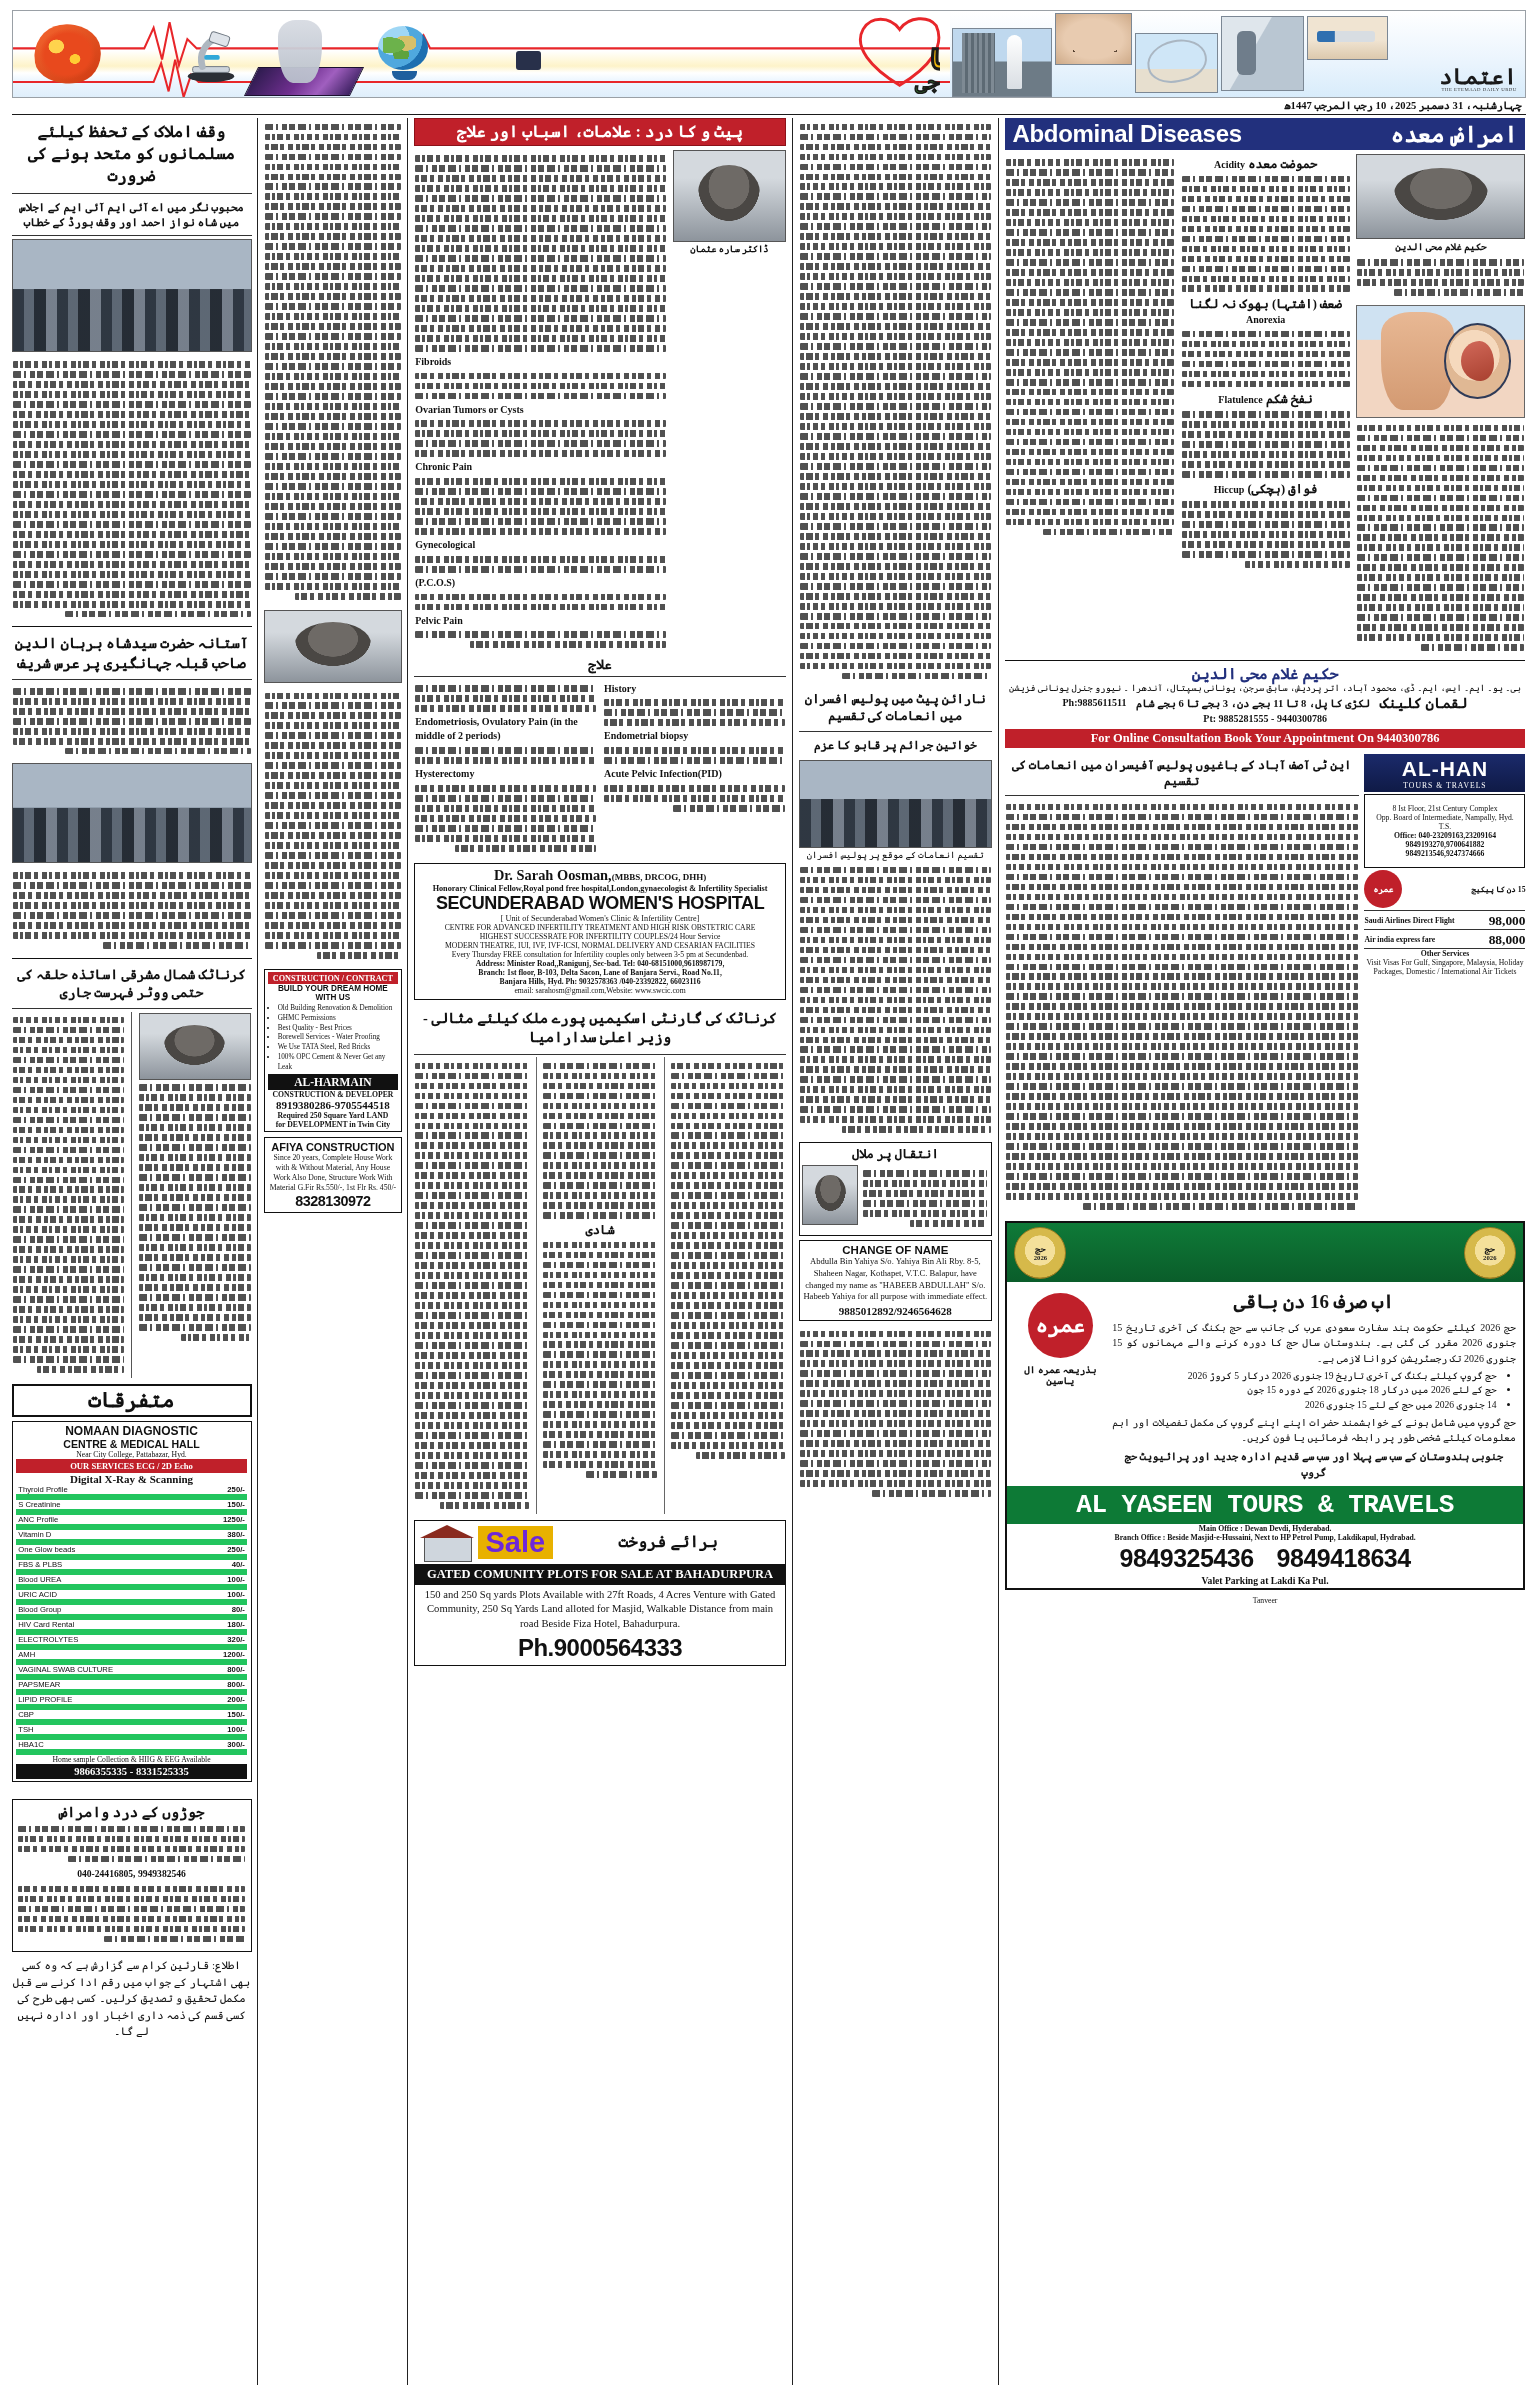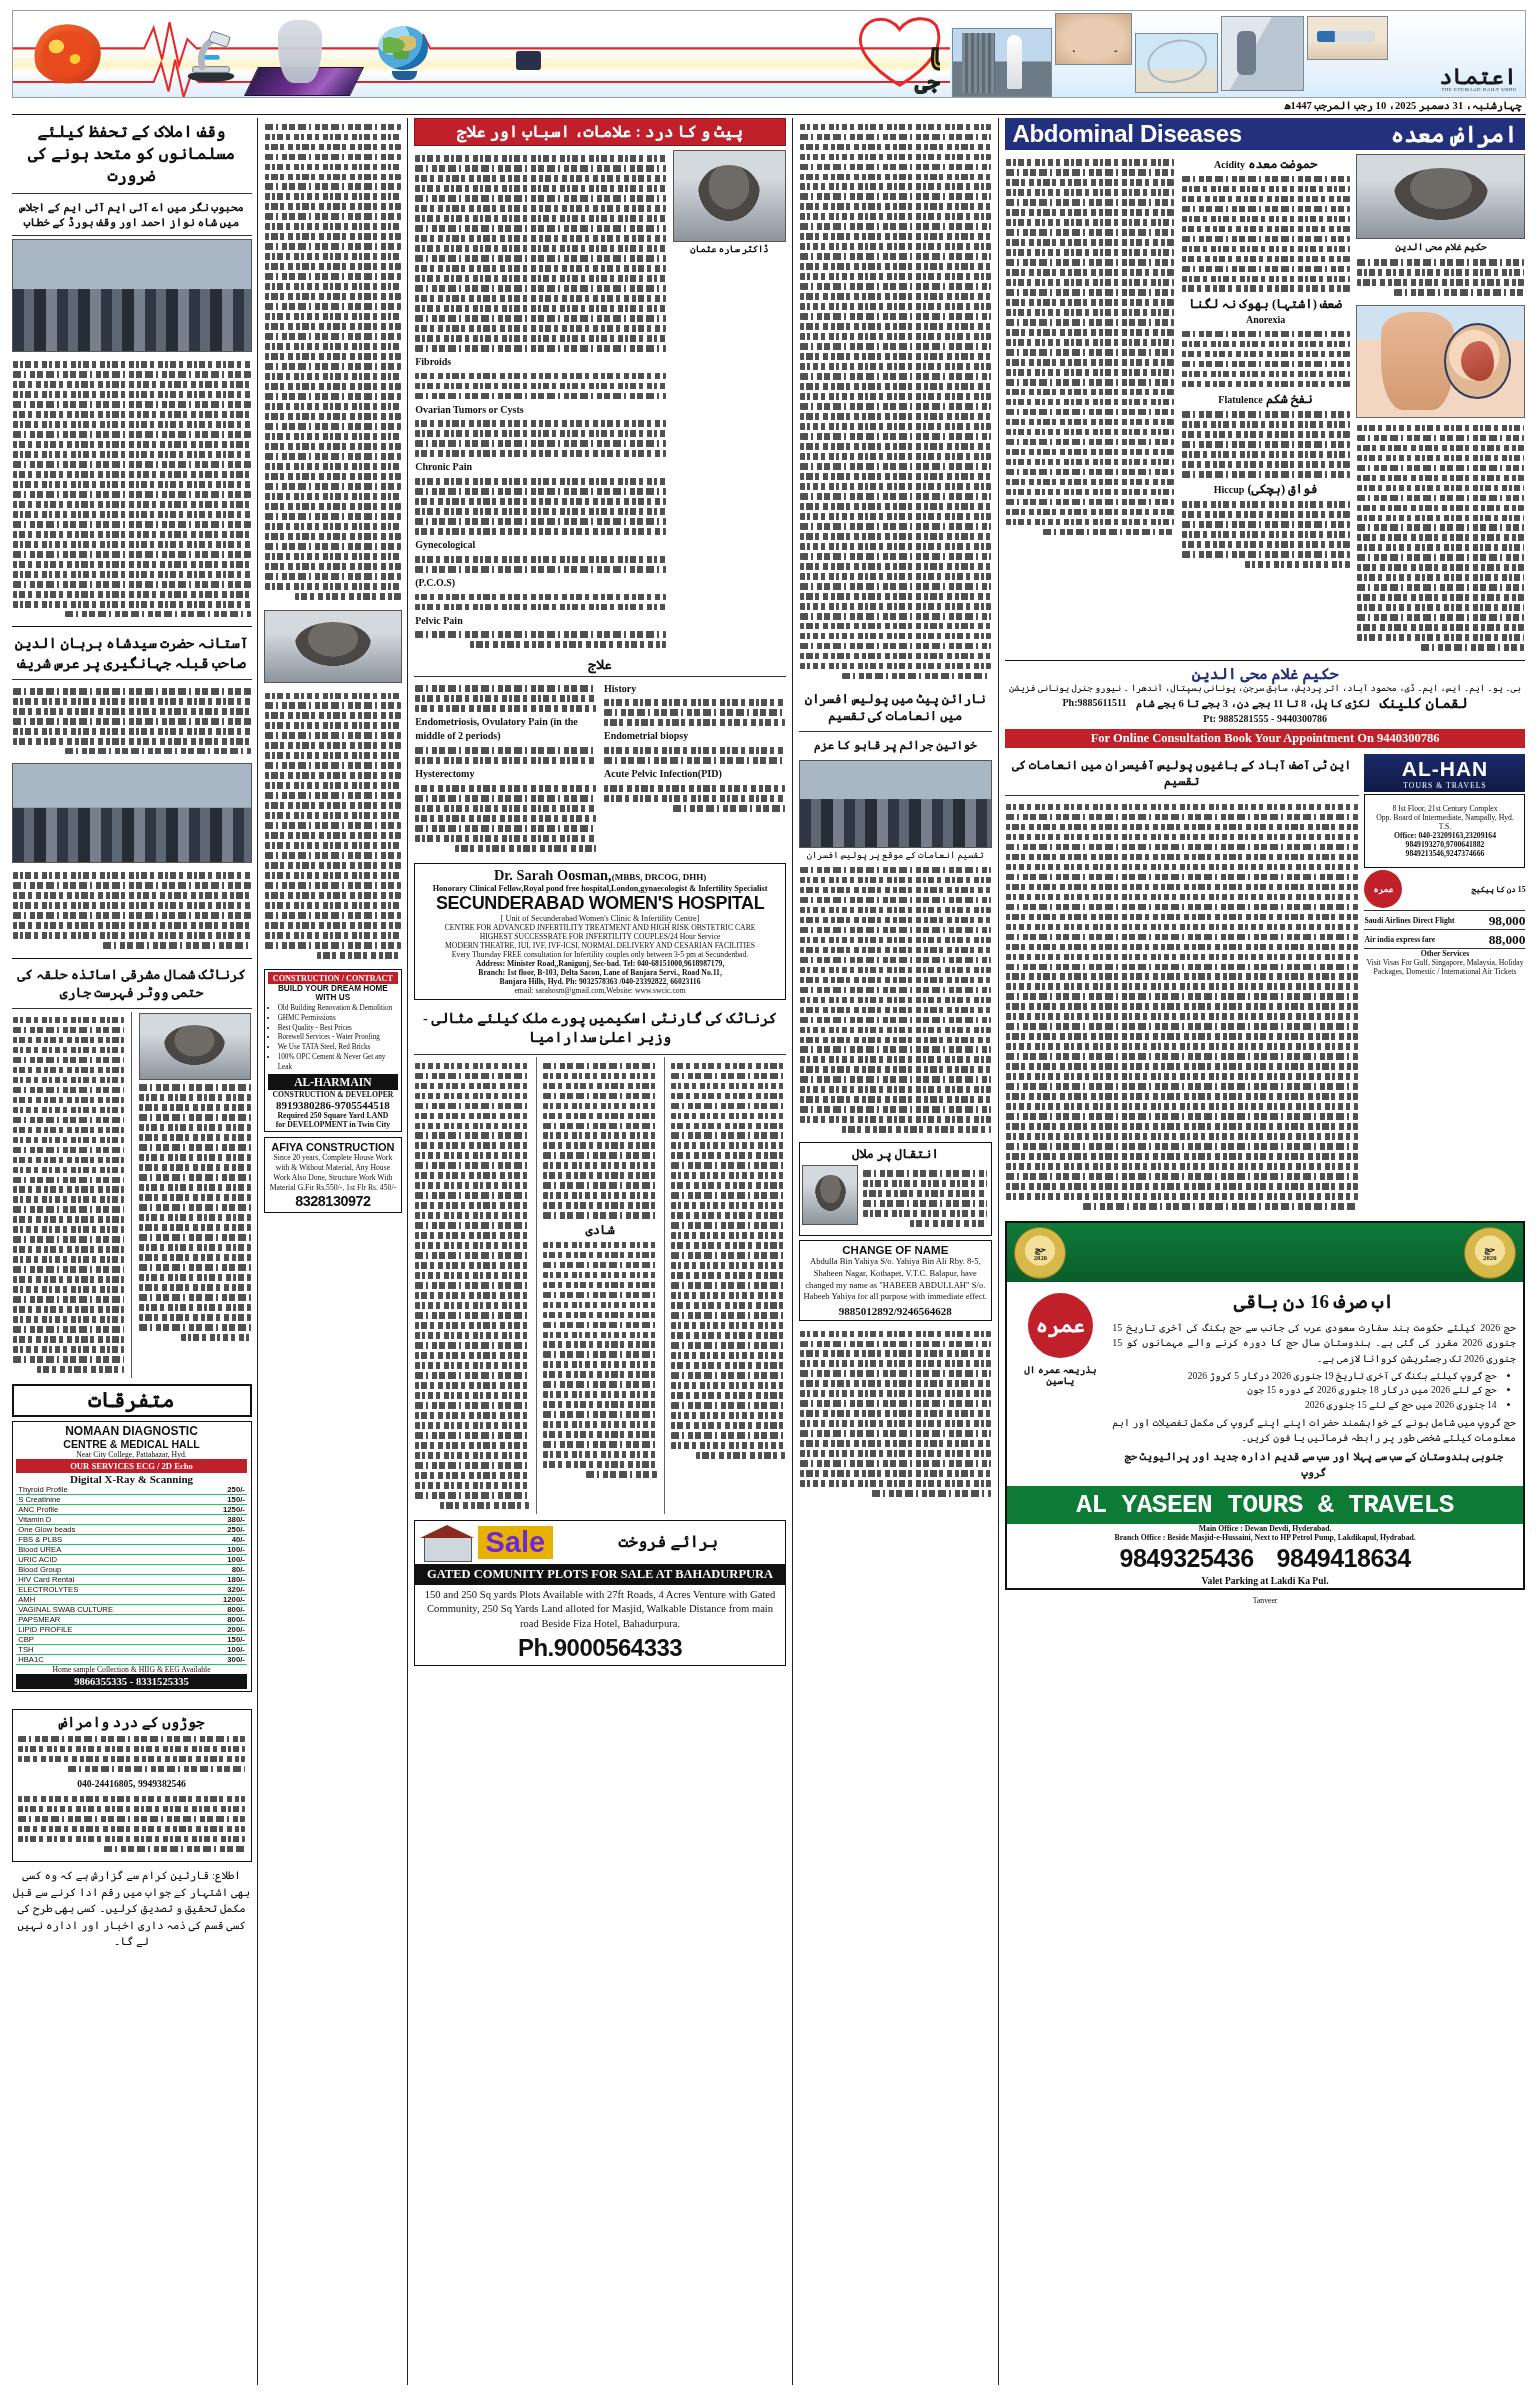--- a/index.html
+++ b/index.html
@@ -270,21 +270,21 @@
 
   .phone-big {
     text-align:center; font-family:"Liberation Sans",sans-serif;
     font-weight:700; font-size: 23px; letter-spacing: -0.5px;
   }
   .tiny { font-size: 7.7px; }
   .xsmall { font-size: 11px; }
   .small { font-size: 9.6px; }
 
   table.price { width:100%; border-collapse: collapse; font-size: 7.7px; font-family:"Liberation Sans",sans-serif;}
-  table.price td { border-bottom: 1px solid #22c55e; padding: 0 1.9px; }
+  table.price td { border-bottom: 6px solid #22c55e; padding: 0 1.9px; }
   table.price td:first-child { text-align:left; }
   table.price td:last-child { text-align:right; font-weight:700; }
 
   .hajj-green {
     background: linear-gradient(180deg,#0f7a38,#0a5d2a);
     color:#fff; text-align:center; font-weight:700;
   }
   .kaaba {
     width: 52px; height: 52px; border-radius: 50%;
     background: radial-gradient(circle at 50% 45%, #f4e09a 0 40%, #d6b94a 41% 72%, #b2902c 73% 100%);

